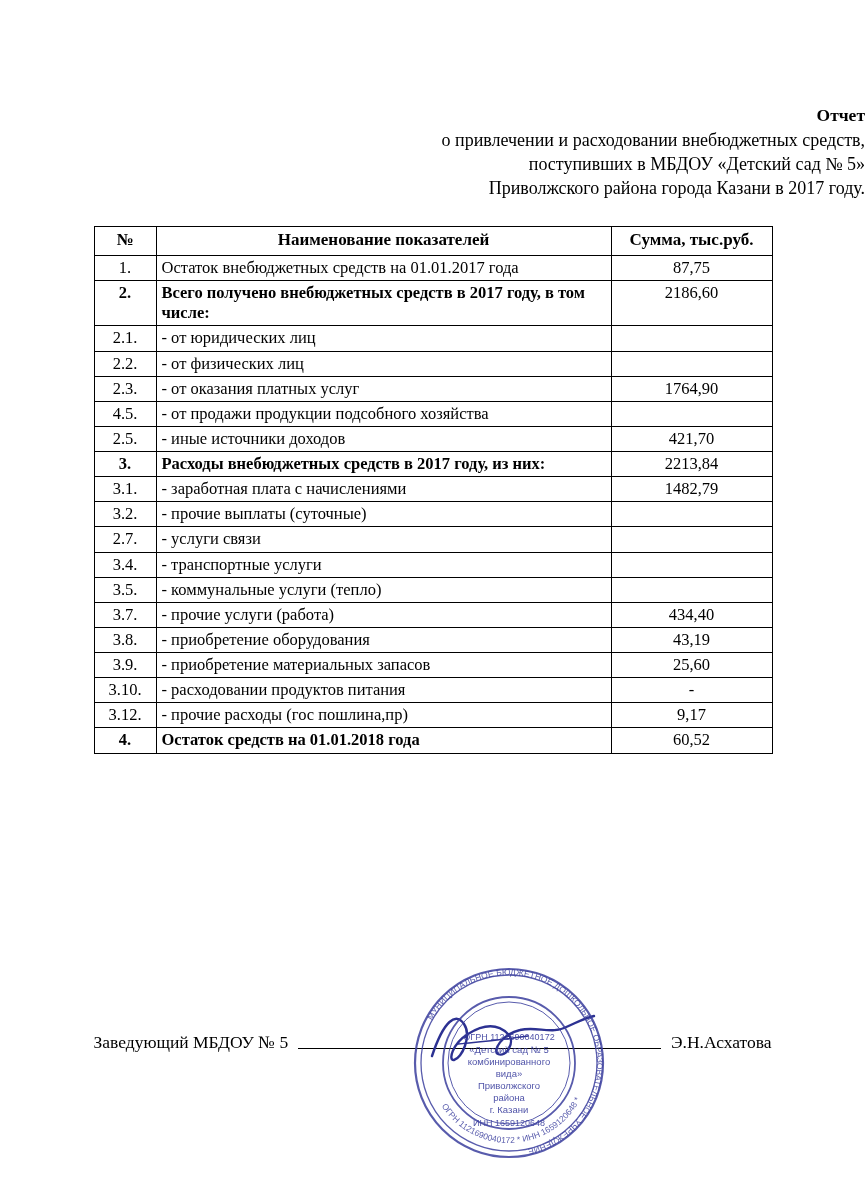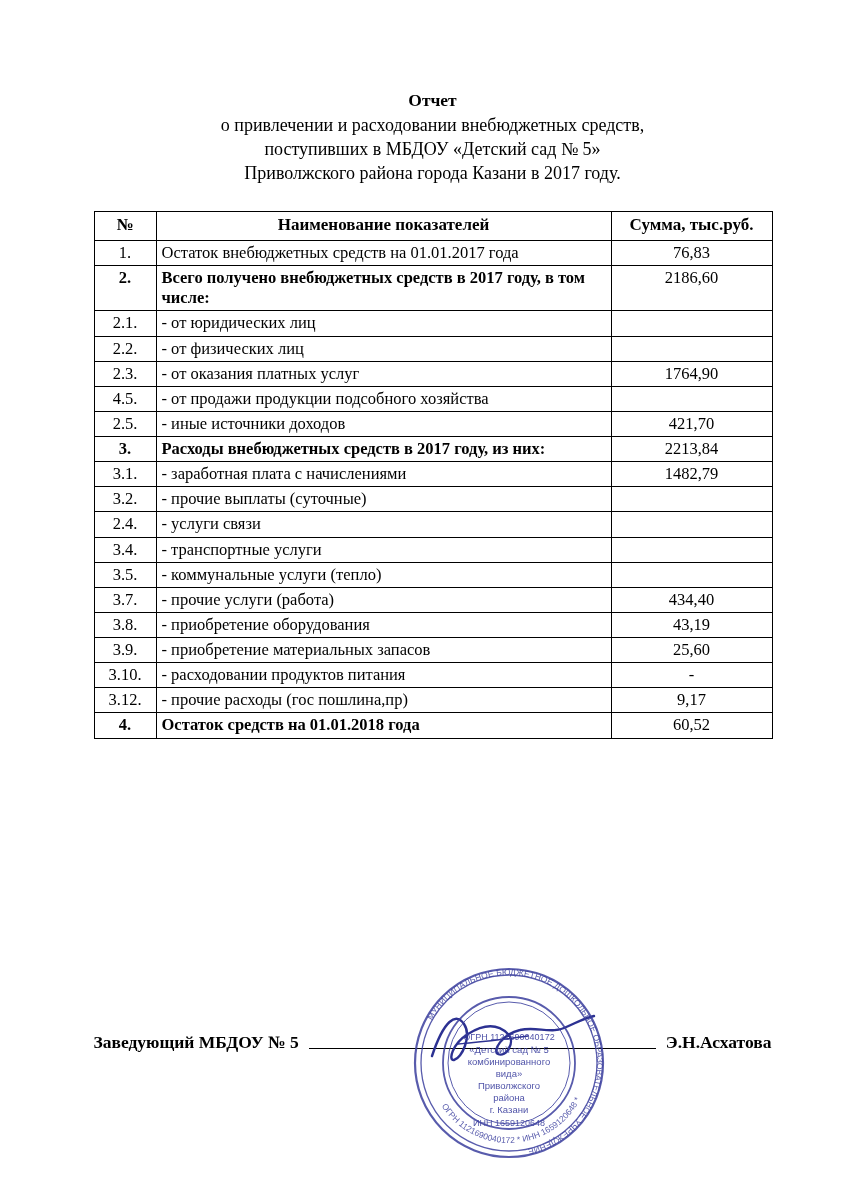--- a/index.html
+++ b/index.html
@@ -16,24 +16,25 @@
     overflow: hidden;
   }
   .page {
     position: absolute;
     left: 0; top: 0;
     width: 865px;
     height: 1200px;
     background: #fff;
   }
   .header {
-    text-align: center;
-    padding-top: 89px;
+    text-align: right;
+    padding-top: 56px;
     line-height: 1.32;
     font-size: 17.5px;
+    margin-top: 48px;
   }
   .header .title {
     font-weight: bold;
     font-size: 17.5px;
     margin-bottom: 2px;
   }
   .header .line {
     font-size: 18px;
   }
   .table-wrap {
@@ -80,21 +81,20 @@
     top: 1032px;
     width: 865px;
     font-size: 17.5px;
   }
   .sign-inner {
     margin: 0 auto;
     width: 678px;
     display: flex;
     align-items: flex-end;
     justify-content: space-between;
-    font-weight: bold;
   }
   .sign-left { white-space: nowrap; }
   .sign-mid {
     flex: 1;
     margin: 0 10px 4px 10px;
     border-bottom: 1px solid #000;
     height: 1px;
   }
   .sign-right { white-space: nowrap; }
 
@@ -141,21 +141,21 @@
         <tr>
           <th>№</th>
           <th>Наименование показателей</th>
           <th>Сумма, тыс.руб.</th>
         </tr>
       </thead>
       <tbody>
           <tr>
             <td class="num">1.</td>
             <td class="name">Остаток внебюджетных средств на 01.01.2017 года</td>
-            <td class="sum">76,83</td>
+            <td class="sum">87,75</td>
           </tr>
           <tr>
             <td class="num bold">2.</td>
             <td class="name bold">Всего получено внебюджетных средств в 2017 году, в том числе:</td>
             <td class="sum">2186,60</td>
           </tr>
           <tr>
             <td class="num">2.1.</td>
             <td class="name">- от юридических лиц</td>
             <td class="sum"></td>
@@ -189,21 +189,21 @@
             <td class="num">3.1.</td>
             <td class="name">- заработная плата с начислениями</td>
             <td class="sum">1482,79</td>
           </tr>
           <tr>
             <td class="num">3.2.</td>
             <td class="name">- прочие выплаты (суточные)</td>
             <td class="sum"></td>
           </tr>
           <tr>
-            <td class="num">2.4.</td>
+            <td class="num">2.7.</td>
             <td class="name">- услуги связи</td>
             <td class="sum"></td>
           </tr>
           <tr>
             <td class="num">3.4.</td>
             <td class="name">- транспортные услуги</td>
             <td class="sum"></td>
           </tr>
           <tr>
             <td class="num">3.5.</td>

